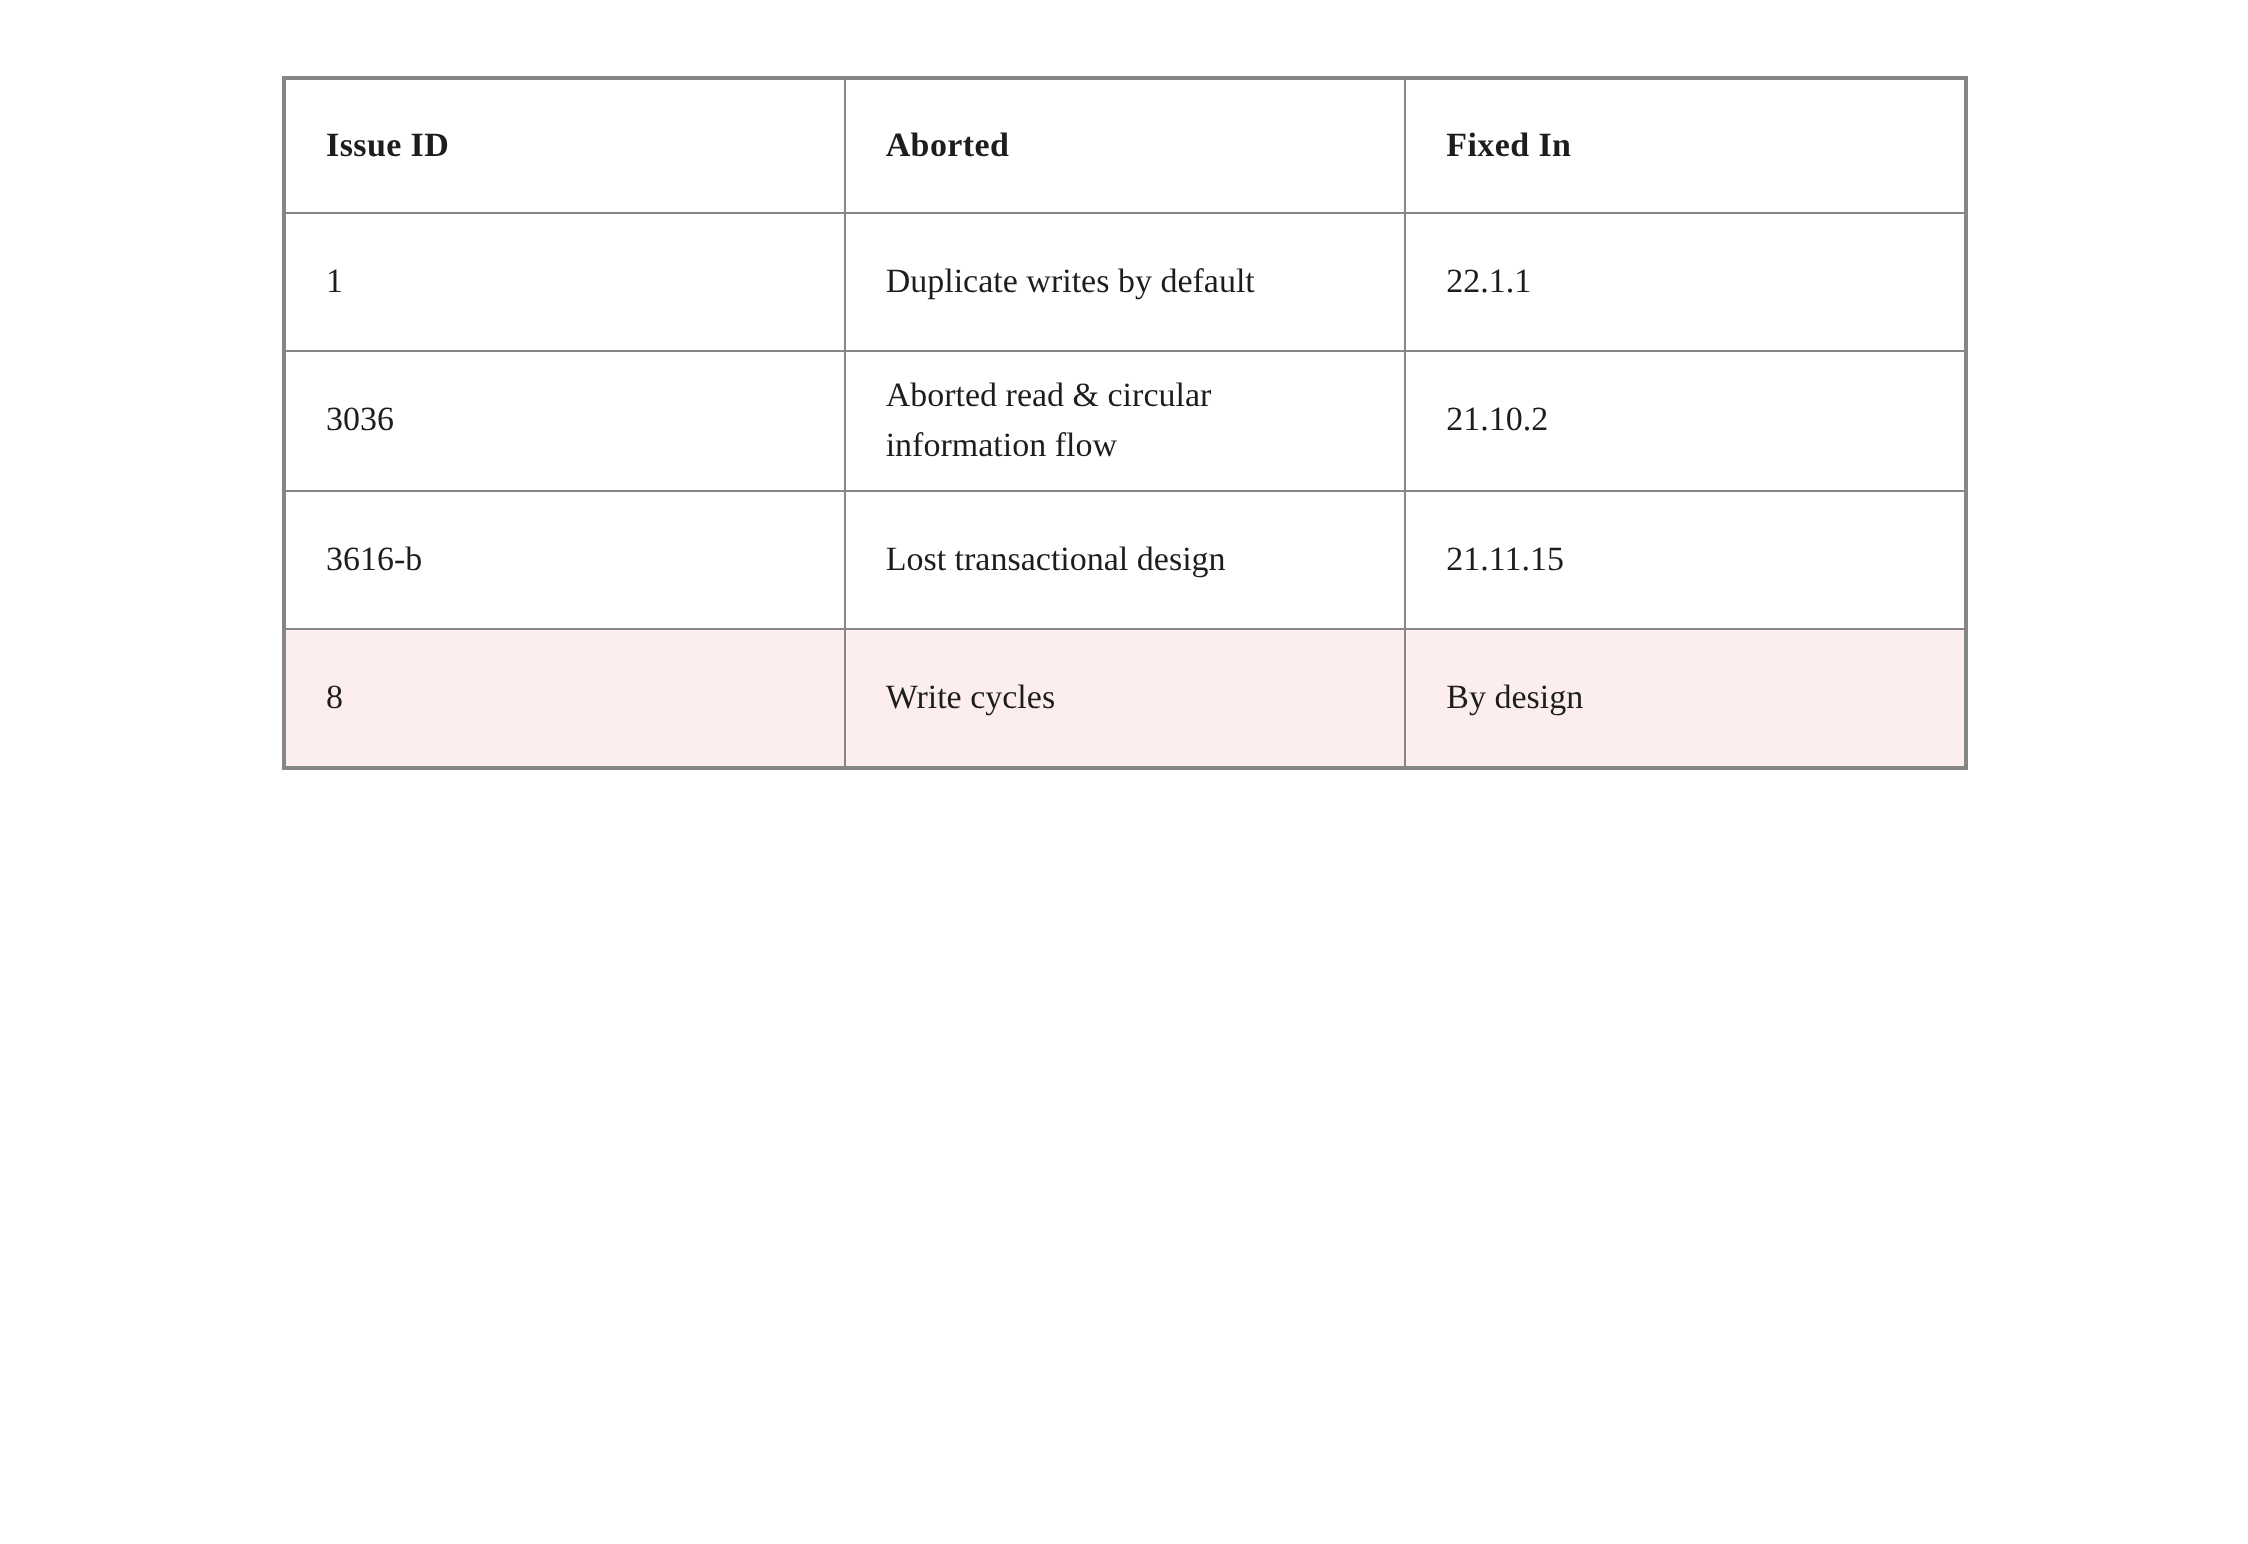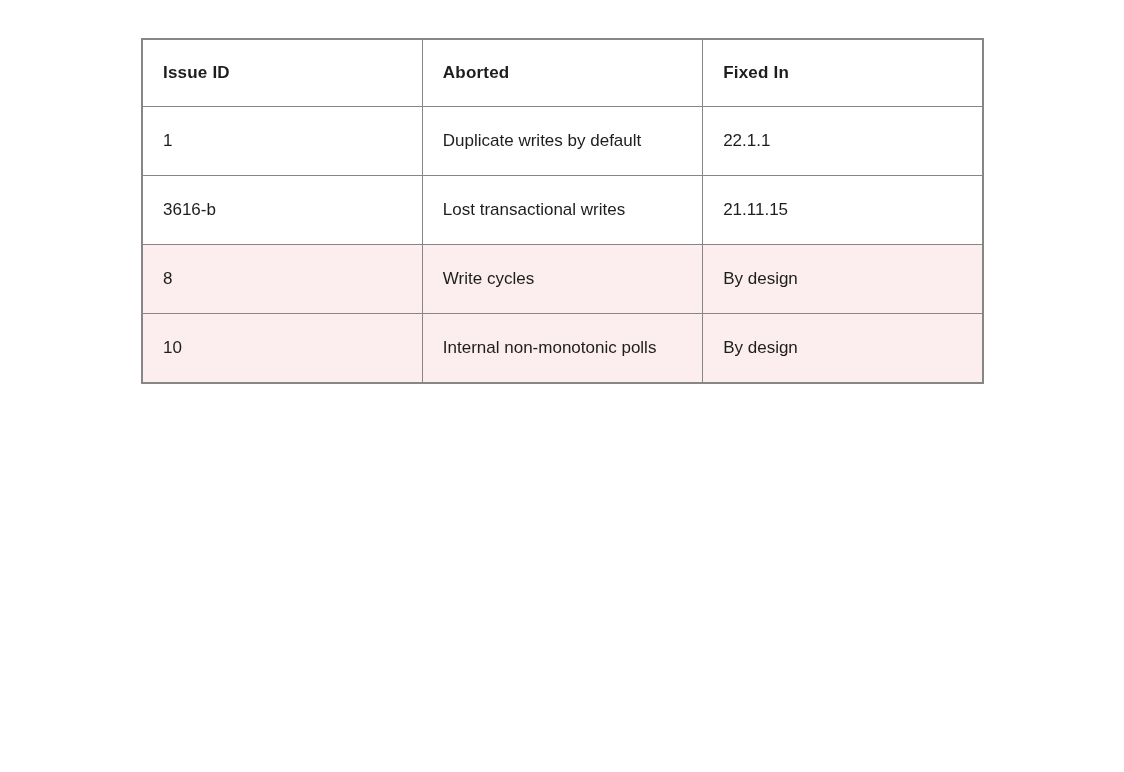--- a/index.html
+++ b/index.html
@@ -16,20 +16,21 @@
   }
   .issues-table {
     position: absolute;
     left: 141px;
     top: 38px;
     width: 843px;
     border-collapse: collapse;
     table-layout: fixed;
     color: #1d1d1d;
     border: 2px solid #868686;
+    font-family: Liberation Serif, serif;
   }
   .issues-table th,
   .issues-table td {
     border: 1.5px solid #868686;
     padding: 10px 20px;
     text-align: left;
     vertical-align: middle;
     font-size: 17px;
     line-height: 1.45;
     overflow: hidden;
@@ -58,28 +59,28 @@
       <th>Fixed In</th>
     </tr>
   </thead>
   <tbody>
     <tr>
       <td>1</td>
       <td>Duplicate writes by default</td>
       <td>22.1.1</td>
     </tr>
     <tr>
+      <td>3036</td>
+      <td>Aborted read &amp; circular information flow</td>
+      <td>21.10.2</td>
+    </tr>
+    <tr>
       <td>3616-b</td>
-      <td>Lost transactional writes</td>
+      <td>Lost transactional design</td>
       <td>21.11.15</td>
     </tr>
     <tr class="highlight">
       <td>8</td>
       <td>Write cycles</td>
       <td>By design</td>
     </tr>
-    <tr class="highlight">
-      <td>10</td>
-      <td>Internal non-monotonic polls</td>
-      <td>By design</td>
-    </tr>
   </tbody>
 </table>
 
 </body></html>

